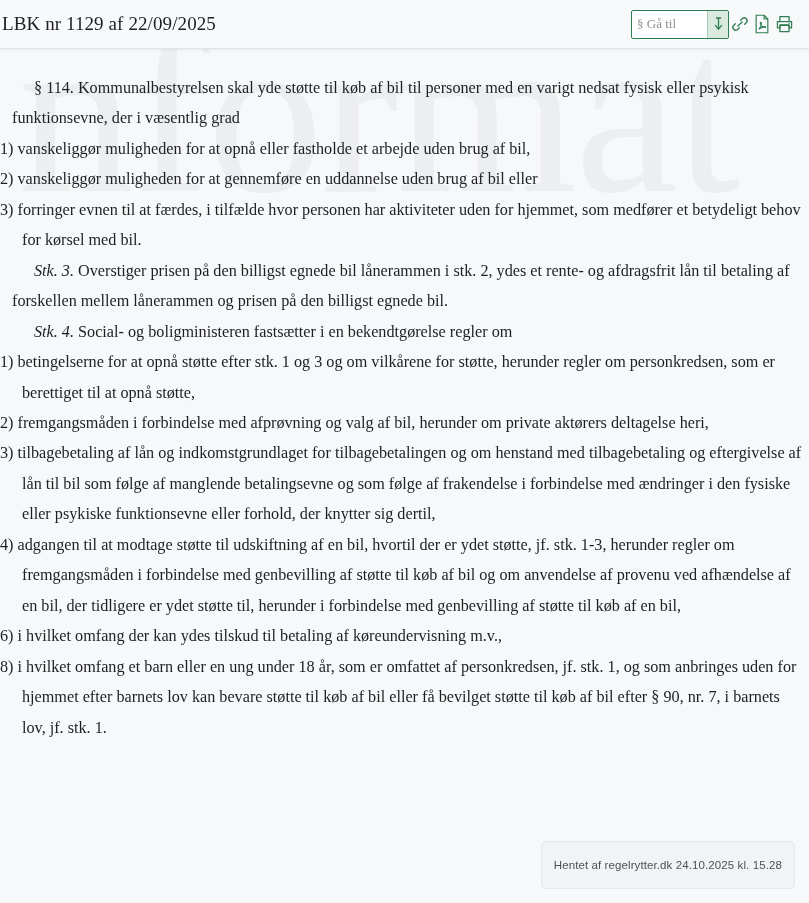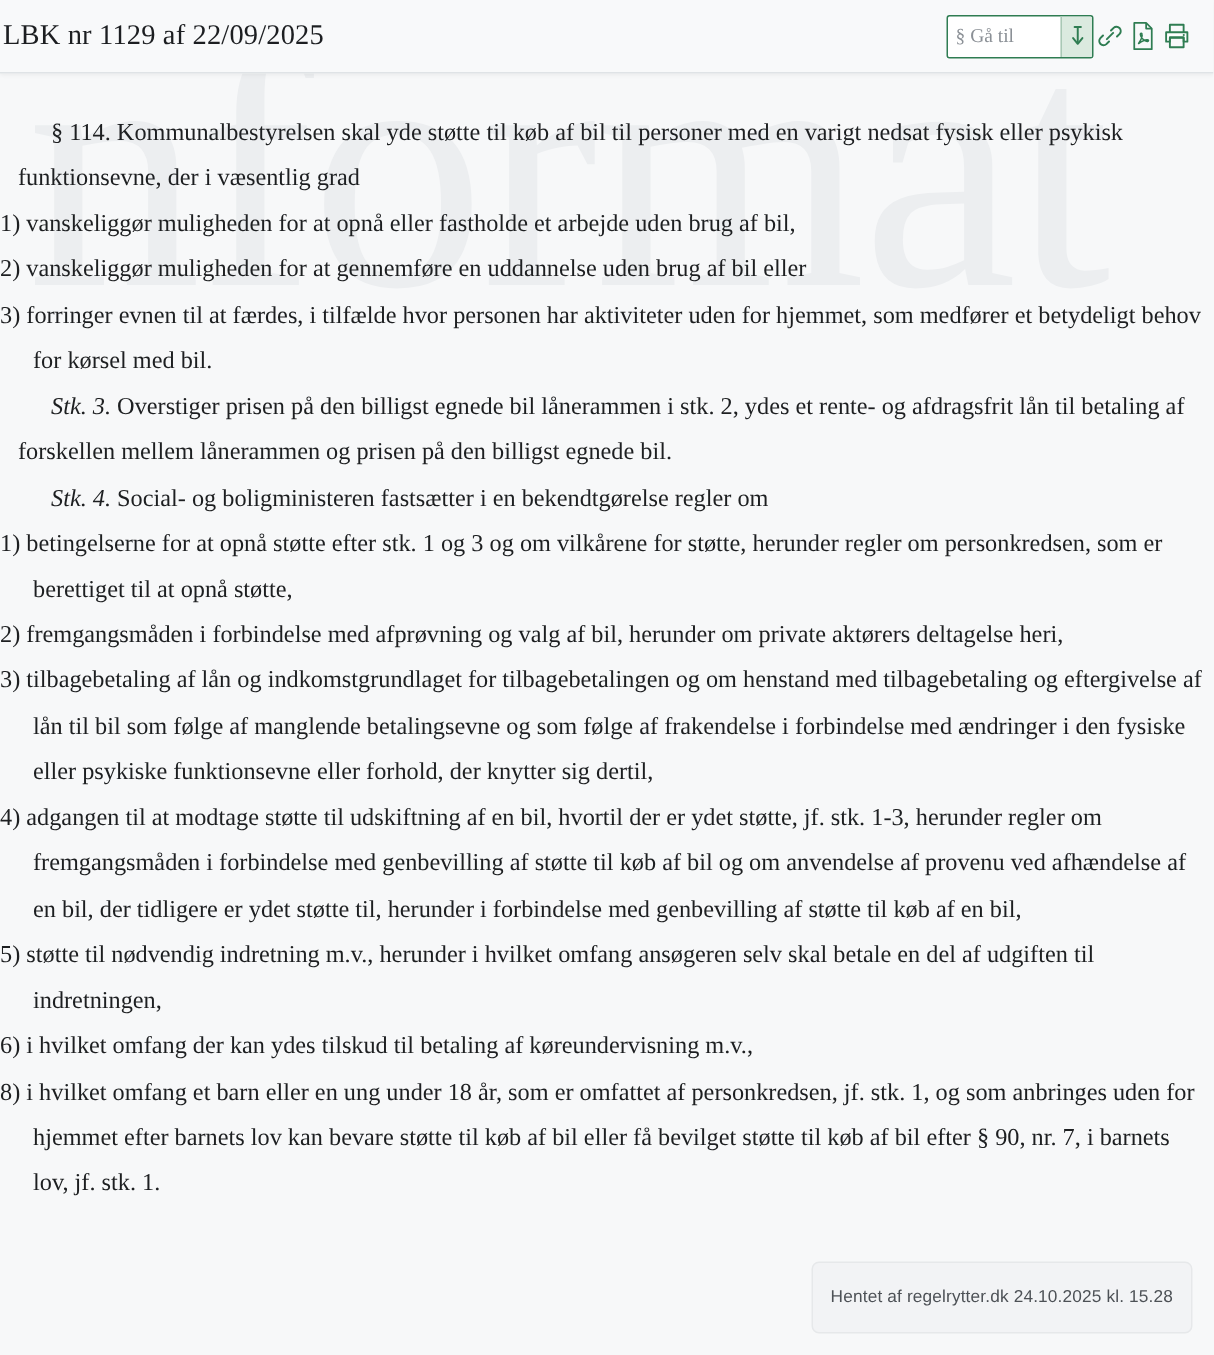--- a/index.html
+++ b/index.html
@@ -215,18 +215,17 @@
     <p class="para"><span>§ 114. Kommunalbestyrelsen skal yde støtte til køb af bil til personer med en varigt nedsat fysisk eller psykisk funktionsevne, der i væsentlig grad</span></p>
     <p class="numitem"><span>1) vanskeliggør muligheden for at opnå eller fastholde et arbejde uden brug af bil,</span></p>
     <p class="numitem"><span>2) vanskeliggør muligheden for at gennemføre en uddannelse uden brug af bil eller</span></p>
     <p class="numitem"><span>3) forringer evnen til at færdes, i tilfælde hvor personen har aktiviteter uden for hjemmet, som medfører et betydeligt behov for kørsel med bil.</span></p>
     <p class="para"><span class="stk-label">Stk. 3.</span><span> Overstiger prisen på den billigst egnede bil lånerammen i stk. 2, ydes et rente- og afdragsfrit lån til betaling af forskellen mellem lånerammen og prisen på den billigst egnede bil.</span></p>
     <p class="para"><span class="stk-label">Stk. 4.</span><span> Social- og boligministeren fastsætter i en bekendtgørelse regler om</span></p>
     <p class="numitem"><span>1) betingelserne for at opnå støtte efter stk. 1 og 3 og om vilkårene for støtte, herunder regler om personkredsen, som er berettiget til at opnå støtte,</span></p>
     <p class="numitem"><span>2) fremgangsmåden i forbindelse med afprøvning og valg af bil, herunder om private aktørers deltagelse heri,</span></p>
     <p class="numitem"><span>3) tilbagebetaling af lån og indkomstgrundlaget for tilbagebetalingen og om henstand med tilbagebetaling og eftergivelse af lån til bil som følge af manglende betalingsevne og som følge af frakendelse i forbindelse med ændringer i den fysiske eller psykiske funktionsevne eller forhold, der knytter sig dertil,</span></p>
     <p class="numitem"><span>4) adgangen til at modtage støtte til udskiftning af en bil, hvortil der er ydet støtte, jf. stk. 1-3, herunder regler om fremgangsmåden i forbindelse med genbevilling af støtte til køb af bil og om anvendelse af provenu ved afhændelse af en bil, der tidligere er ydet støtte til, herunder i forbindelse med genbevilling af støtte til køb af en bil,</span></p>
-    <p class="numitem"><span>5) støtte til nødvendig indretning m.v., herunder i hvilket omfang ansøgeren selv skal betale en del af udgiften til indretningen,</span></p>
     <p class="numitem"><span>6) i hvilket omfang der kan ydes tilskud til betaling af køreundervisning m.v.,</span></p>
     <p class="numitem"><span>8) i hvilket omfang et barn eller en ung under 18 år, som er omfattet af personkredsen, jf. stk. 1, og som anbringes uden for hjemmet efter barnets lov kan bevare støtte til køb af bil eller få bevilget støtte til køb af bil efter § 90, nr. 7, i barnets lov, jf. stk. 1.</span></p>
   </div>
 
 <div id="footer-stamp">Hentet af regelrytter.dk 24.10.2025 kl. 15.28</div>
 
 </body></html>

